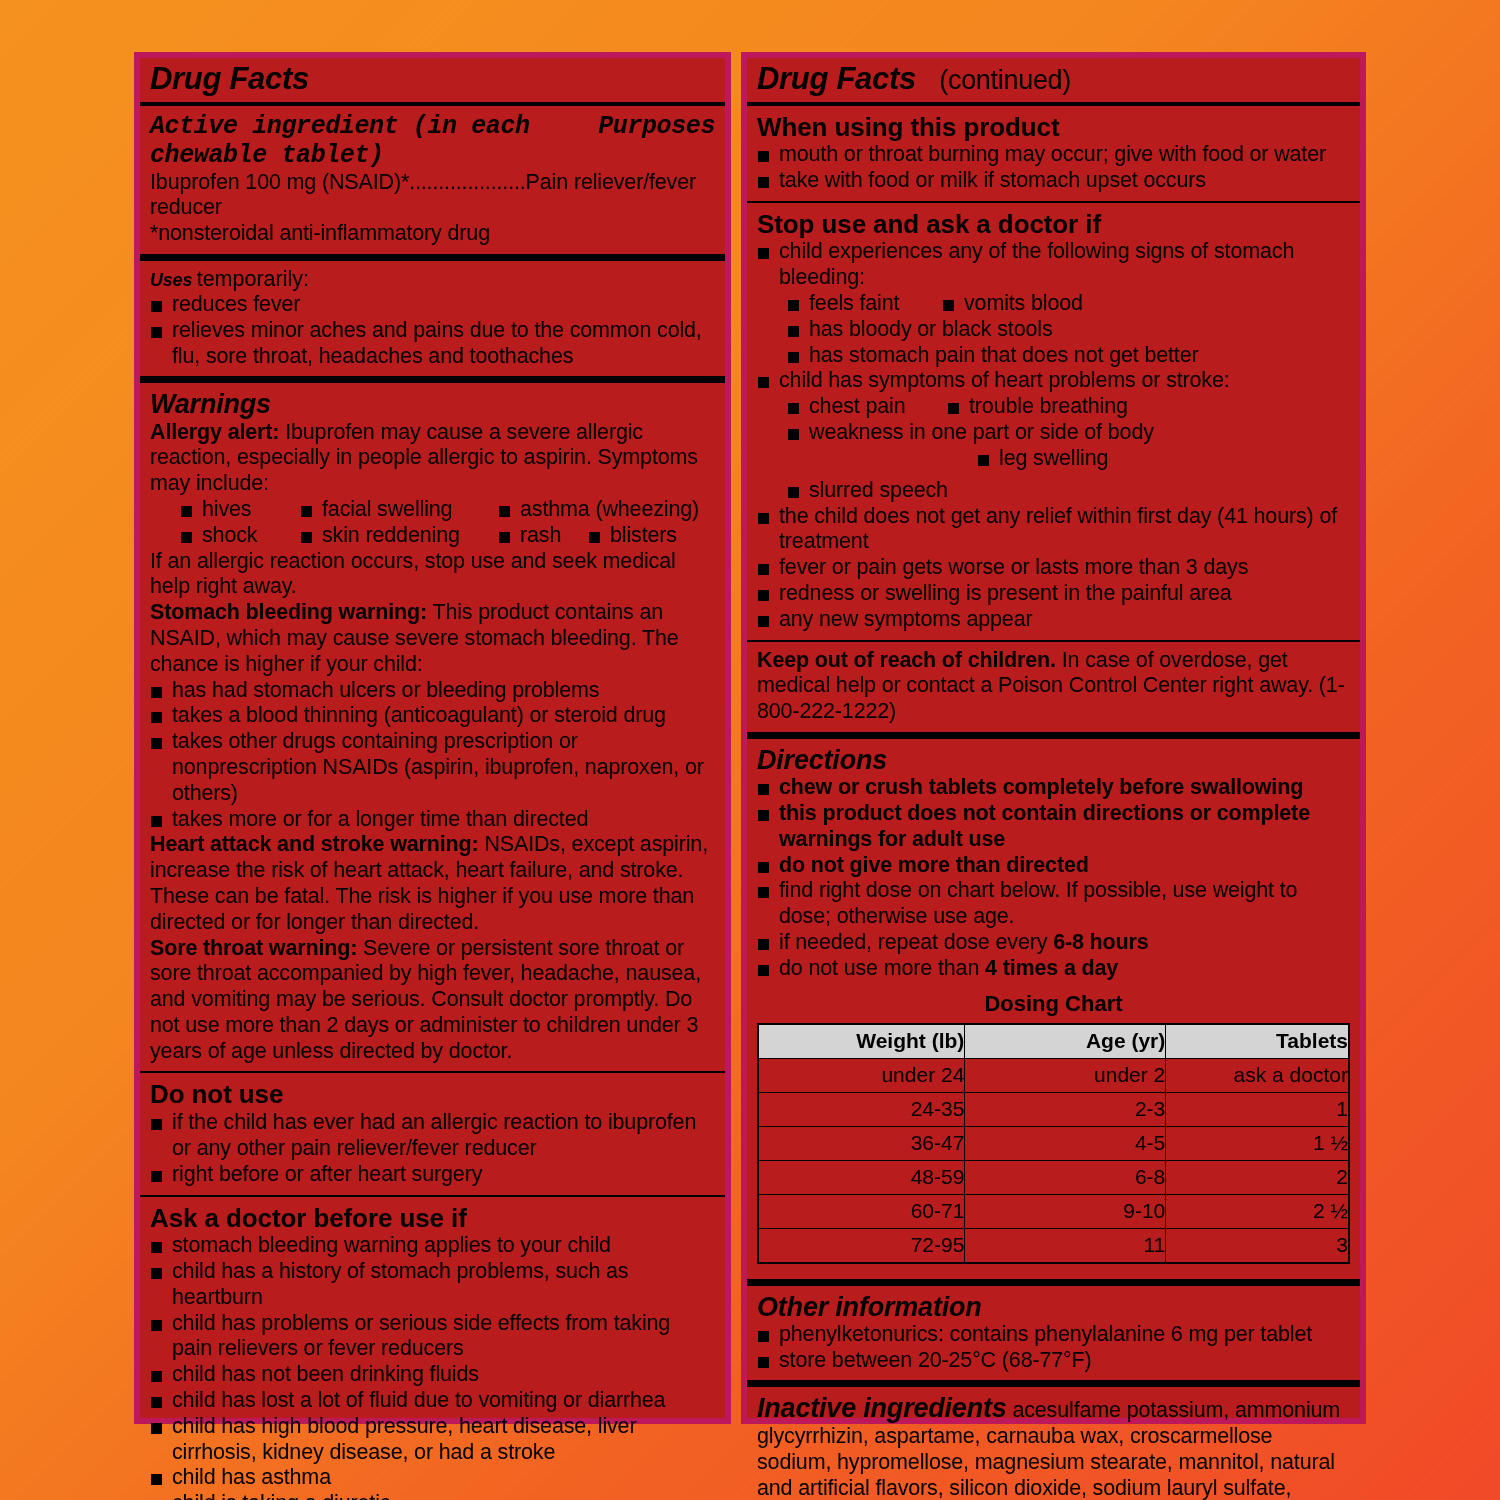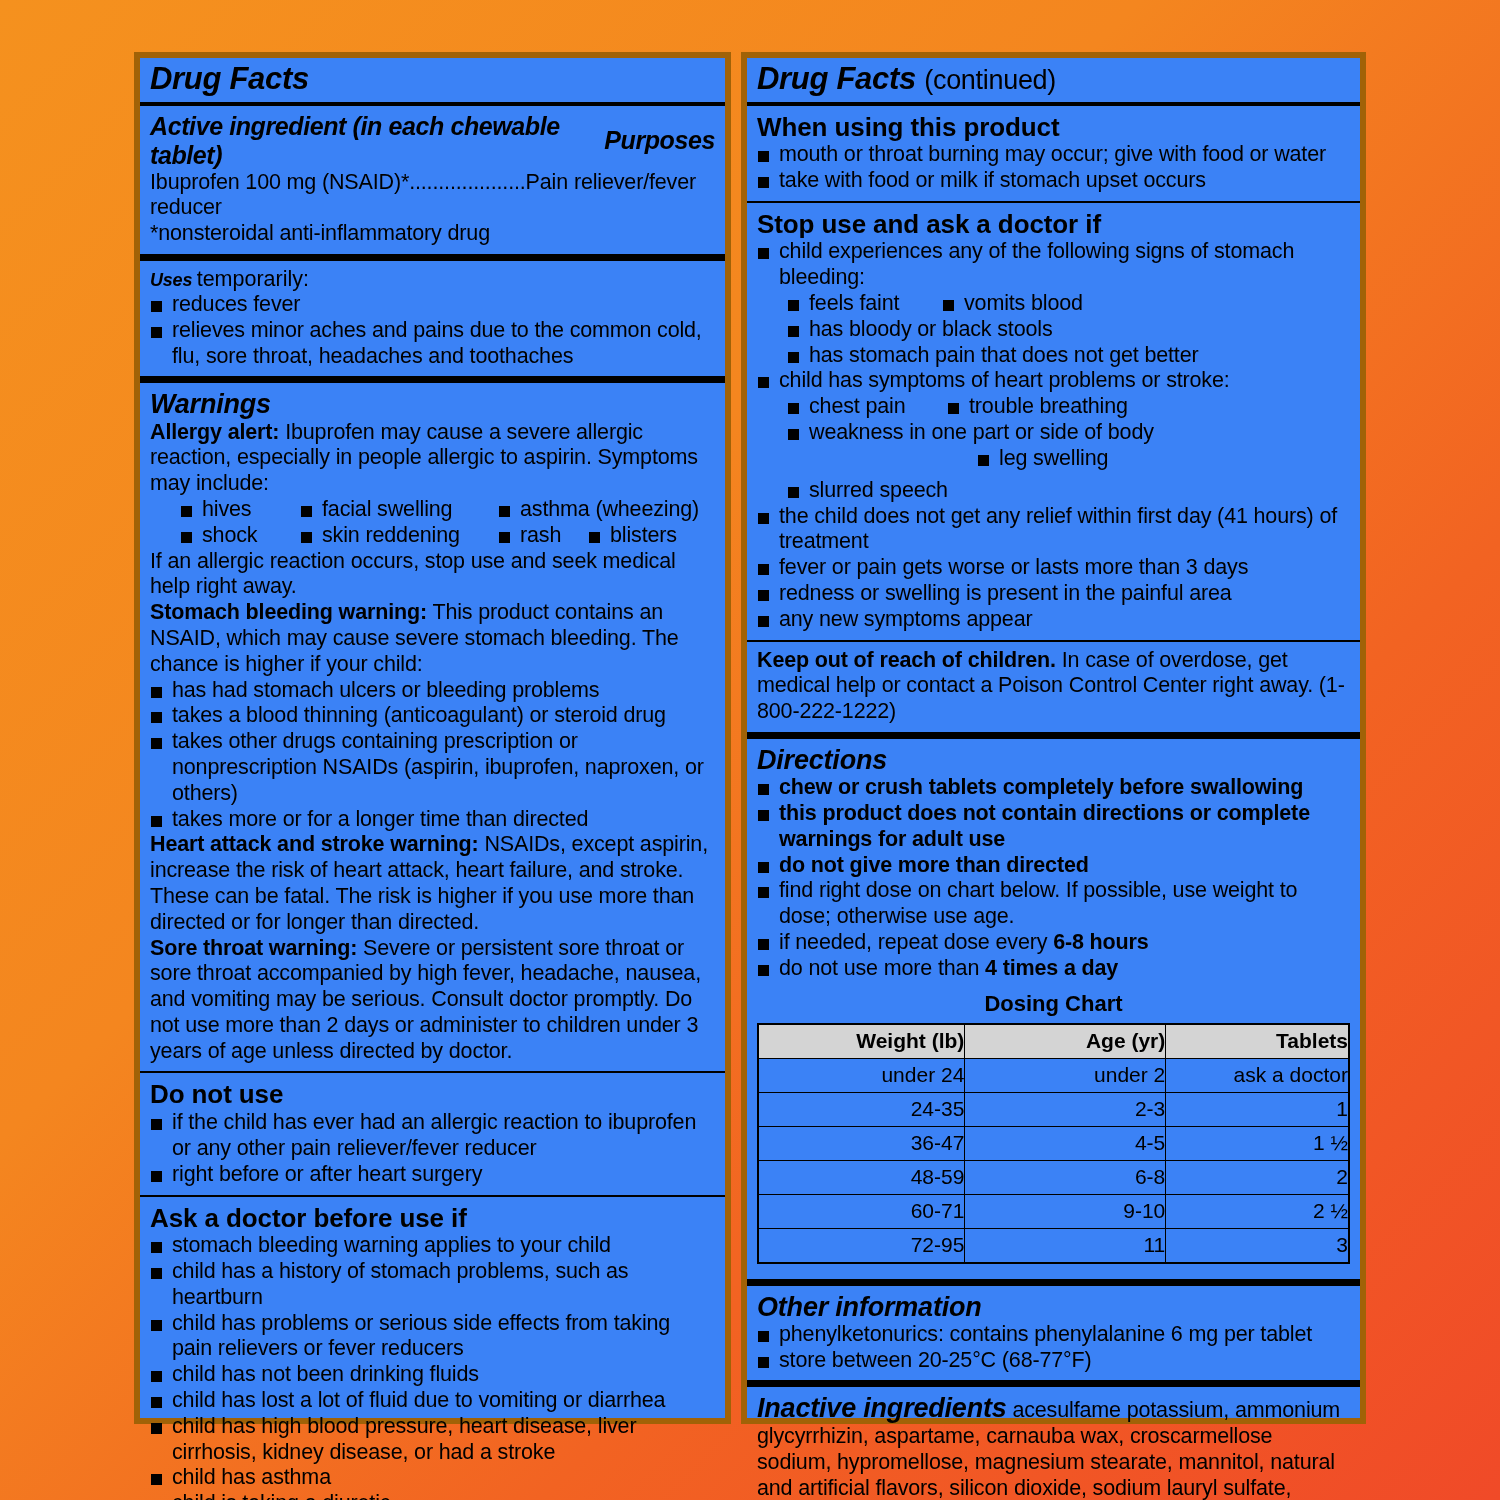--- a/index.html
+++ b/index.html
@@ -13,22 +13,22 @@
 
   .label-root {
     position: absolute;
     left: 134px; top: 52px;
     width: 1232px; height: 1372px;
     display: flex;
     gap: 10px;
   }
 
   .panel {
-    background: #3b82f6;
-    border: 6px solid #a16207;
+    background: #b91c1c;
+    border: 6px solid #be185d;
     padding: 0 0 0 0;
     display: flex;
     flex-direction: column;
   }
   .panel-left  { width: 597px; }
   .panel-right { width: 625px; }
 
   
   .sect { padding: 6px 10px 7px 10px; }
   .rule-thin { border-top: 2px solid #000; }
@@ -36,39 +36,40 @@
   .rule-thick{ border-top: 7px solid #000; }
 
   
   .dftitle {
     font-weight: bold; font-style: italic;
     font-size: 31px; letter-spacing: -0.3px;
     line-height: 1.05;
     padding: 5px 10px 6px 10px;
   }
   .dftitle .cont {
-    font-style: normal; font-weight: normal; font-size: 27px;
+    font-style: normal; font-weight: normal; font-size: 27px; margin-left: 15px;
   }
   .hdr-italic {
     font-weight: bold; font-style: italic; font-size: 18px;
     line-height: 1.12; letter-spacing: -0.2px;
   }
   .hdr-bold {
     font-weight: bold; font-size: 26px; line-height: 1.18;
     letter-spacing: -0.1px;
   }
   .body-t {
     font-size: 21.5px; line-height: 1.2; letter-spacing: -0.15px;
   }
   .inline-reg { font-weight: normal; font-style: normal; font-size: 21.5px; }
 
   .ai-line {
-    display: flex; justify-content: space-between; align-items: center;
+    display: flex; justify-content: space-between; align-items: flex-start;
     font-weight: bold; font-style: italic; font-size: 25px;
     letter-spacing: -0.4px;
+    font-family: Liberation Mono, monospace;
   }
 
   
   ul.b { list-style: none; margin: 0; padding: 0; }
   ul.b > li {
     position: relative; padding-left: 22px;
     font-size: 21.5px; line-height: 1.2; letter-spacing: -0.15px;
     margin: 0;
   }
   ul.b > li:before {

